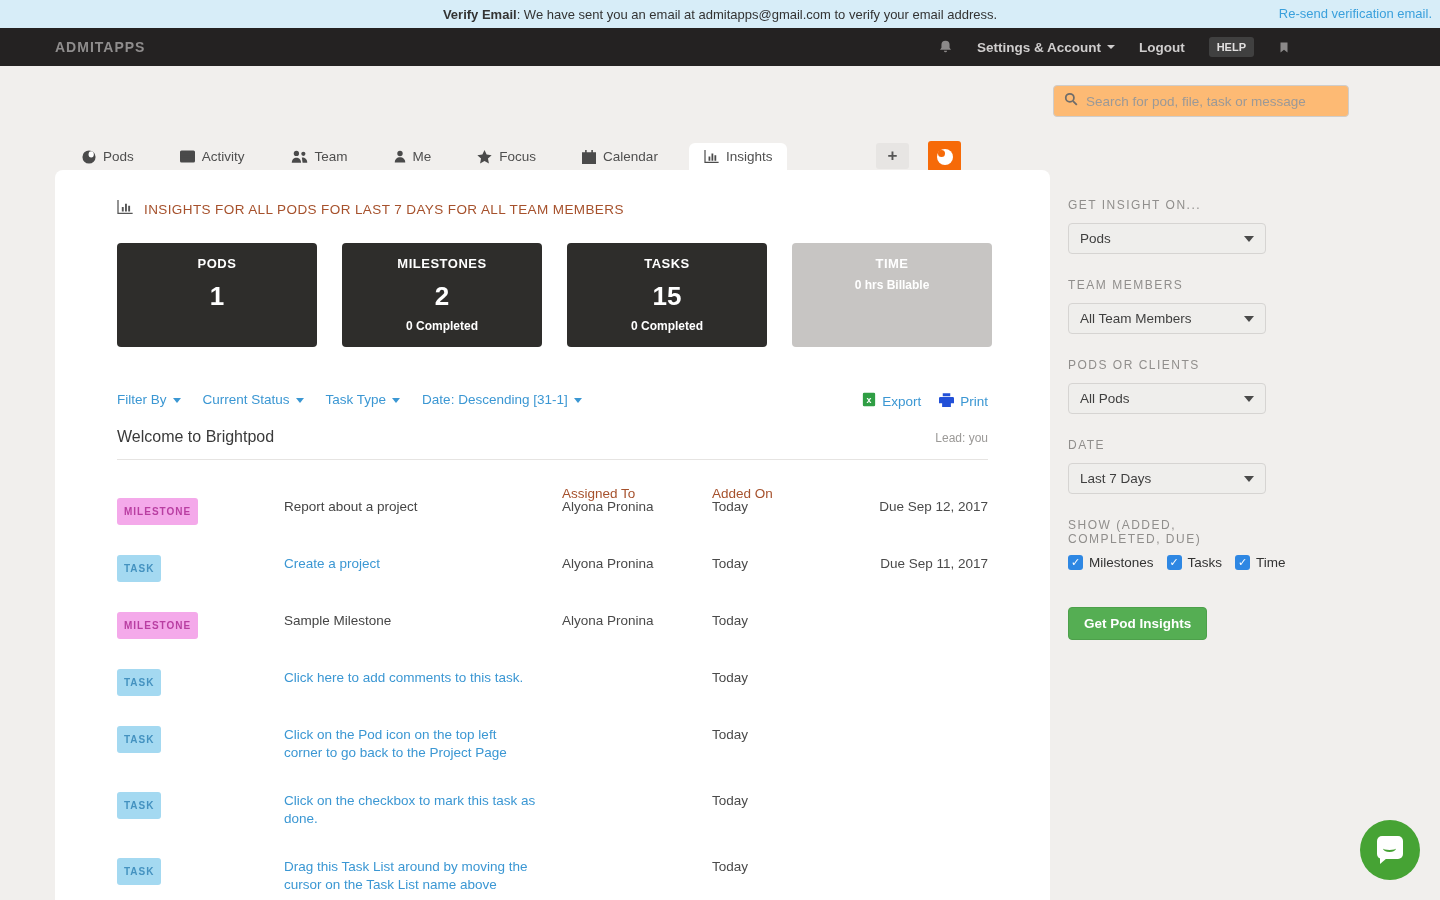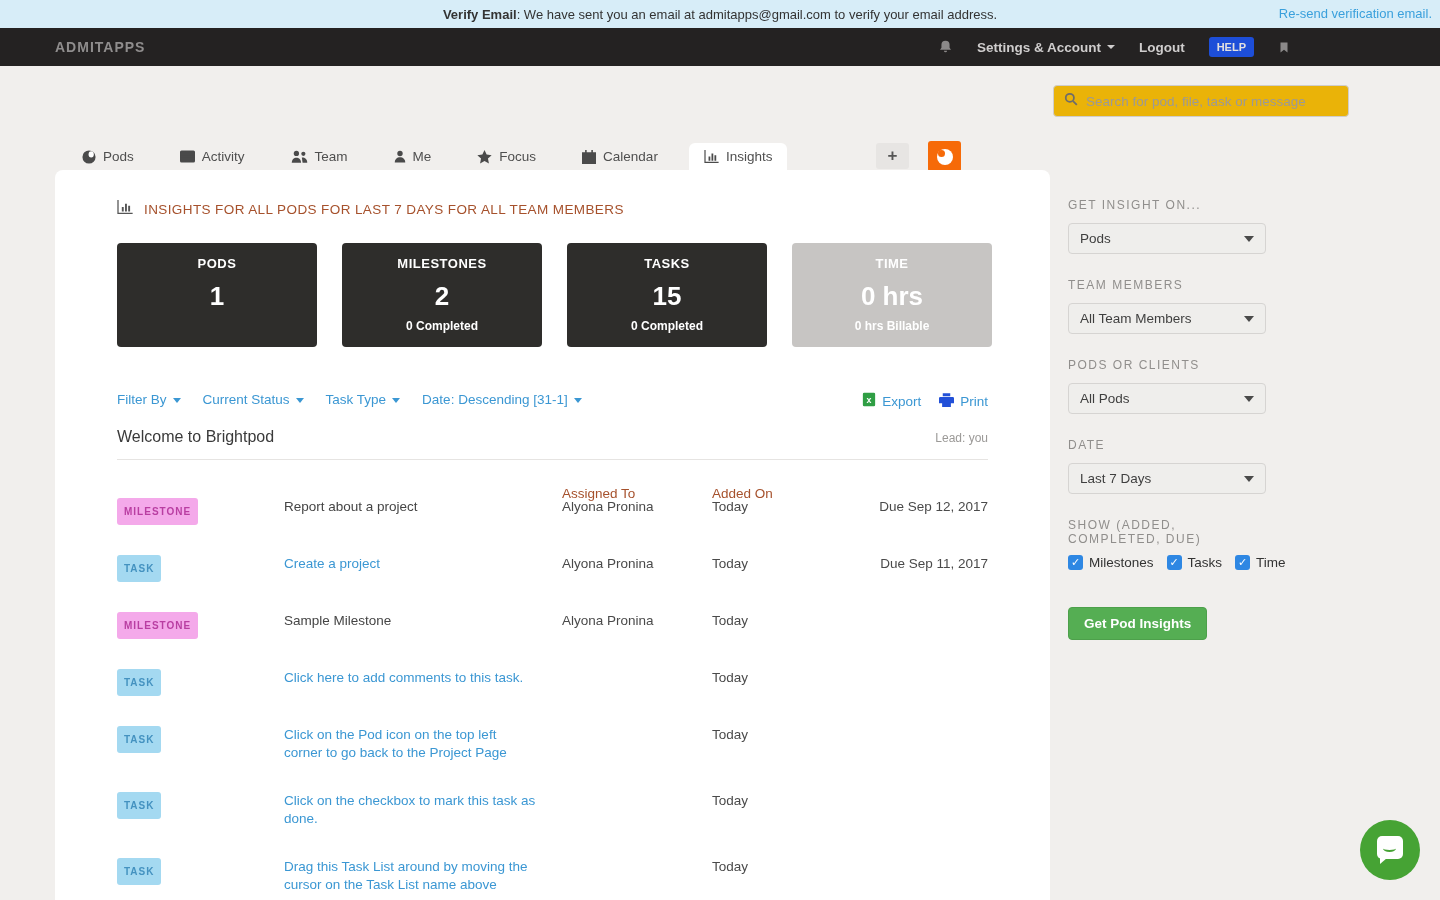--- a/index.html
+++ b/index.html
@@ -15,28 +15,28 @@
 
   
   .navbar { height:38px; background:#242222; display:flex; align-items:center;
     padding-left:55px; }
   .brand { color:#8f8d8d; font-size:14px; letter-spacing:1px; font-weight:bold; }
   .nav-right { margin-left:auto; margin-right:150px; display:flex; align-items:center; gap:24px;justify-content:flex-end; }
   .nav-item { color:#cfcdcd; font-size:13.5px; font-weight:bold; cursor:pointer;
     display:flex; align-items:center; gap:6px; }
   .nav-caret { width:0; height:0; border-left:4px solid transparent; border-right:4px solid transparent;
     border-top:4px solid #cfcdcd; display:inline-block; }
-  .help-badge { background:#1d4ed8; color:#e2e0e0; font-size:11px; font-weight:bold;
+  .help-badge { background:#404040; color:#e2e0e0; font-size:11px; font-weight:bold;
     padding:4px 8px; border-radius:3px; cursor:pointer; }
   .nav-ic { display:flex; align-items:center; cursor:pointer; }
   .nav-ic svg { fill:#8b8989; }
 
   
   .search-box { position:absolute; left:1053px; top:85px; width:296px; height:32px;
-    background:#eab308; border:1px solid #cfcdcb; border-radius:4px; display:flex;
+    background:#fdba74; border:1px solid #cfcdcb; border-radius:4px; display:flex;
     align-items:center; padding:0 10px; gap:8px; }
   .search-box input { border:none; outline:none; flex:1; font-size:13.5px;
     font-family:"Liberation Sans",sans-serif; color:#555; background:transparent; }
   .search-box input::placeholder { color:#9b9997; }
 
   
   .tabs { position:absolute; left:67px; top:143px; height:27px; display:flex; gap:16px; }
   .tab { display:flex; align-items:center; gap:7px; padding:0 15px; font-size:13.5px;
     color:#4f4f4f; cursor:pointer; height:27px; }
   .tab.active { background:#fff; border-radius:6px 6px 0 0; }
@@ -260,21 +260,20 @@
     <div class="stat-value">2</div>
     <div class="stat-sub">0 Completed</div>
   </div>
       <div class="stat-card">
     <div class="stat-label">TASKS</div>
     <div class="stat-value">15</div>
     <div class="stat-sub">0 Completed</div>
   </div>
       <div class="stat-card muted">
     <div class="stat-label">TIME</div>
-    <div class="stat-value">0 hrs</div>
     <div class="stat-sub">0 hrs Billable</div>
   </div>
     </div>
 
   <div class="filter-row">
     <span id="filters-host" style="display:flex;gap:22px;">
         <span class="flink">
     <span>Filter By</span>
     <i class="caret-dn"></i>
   </span>

